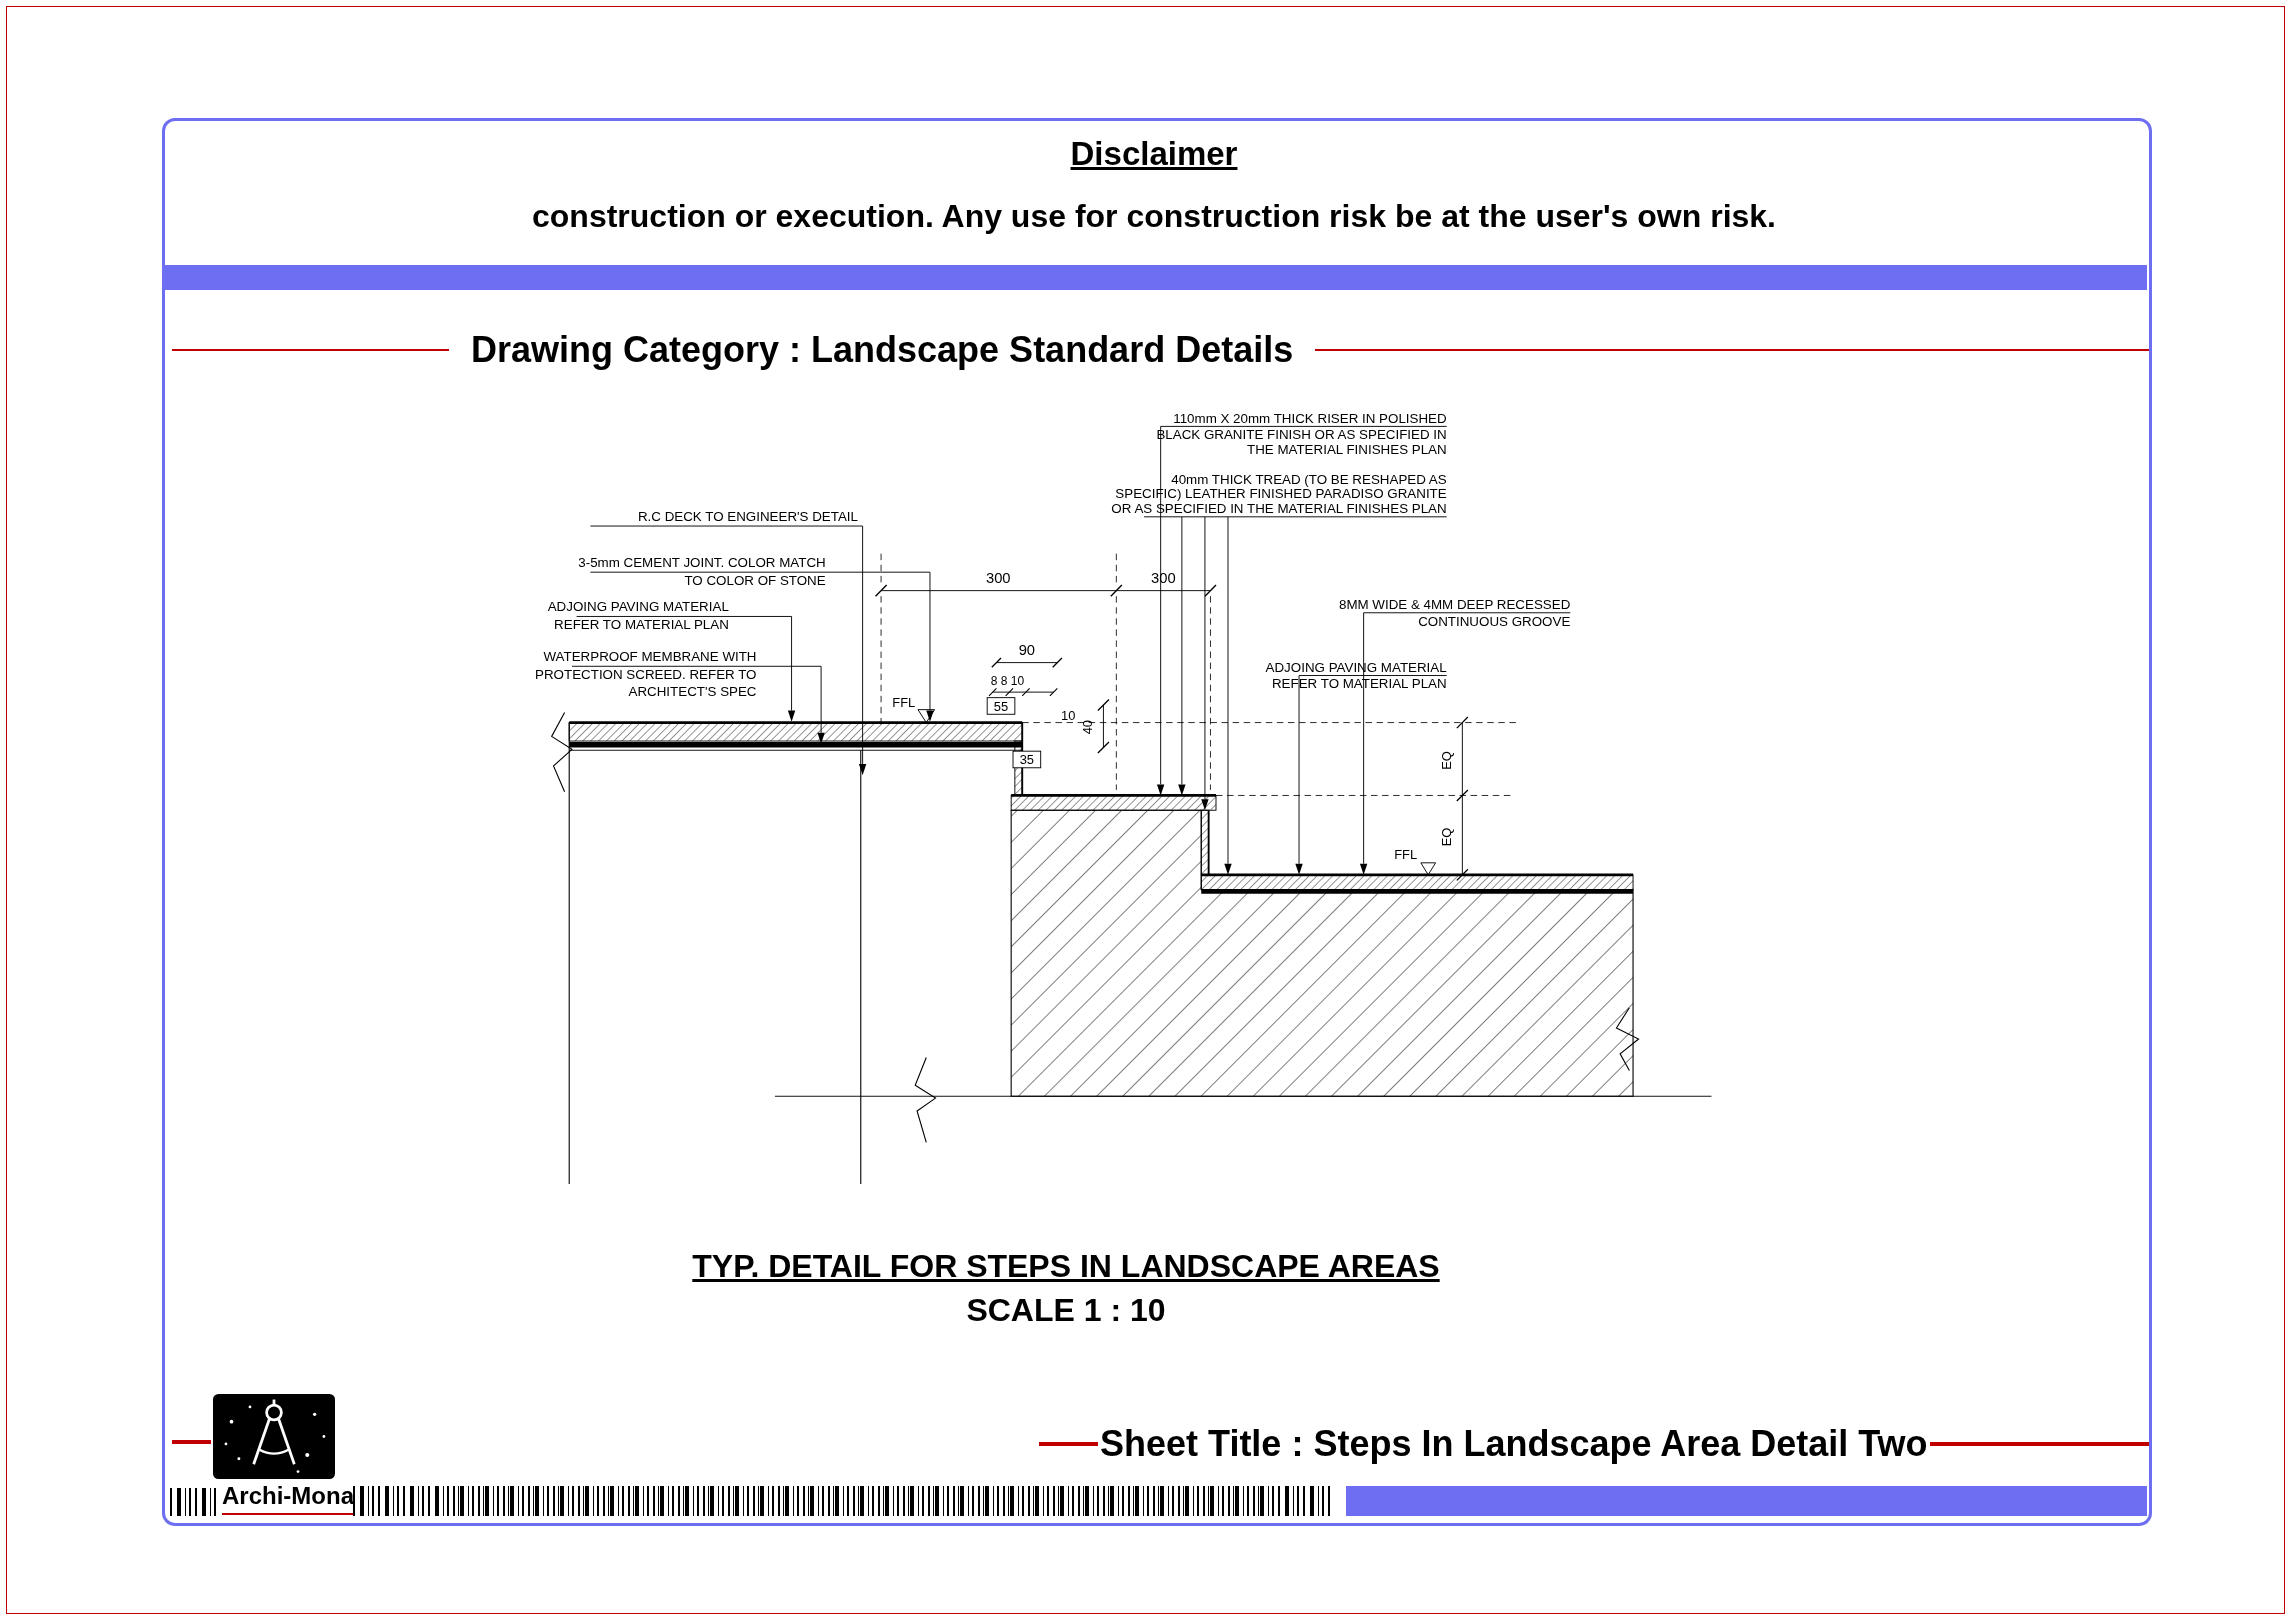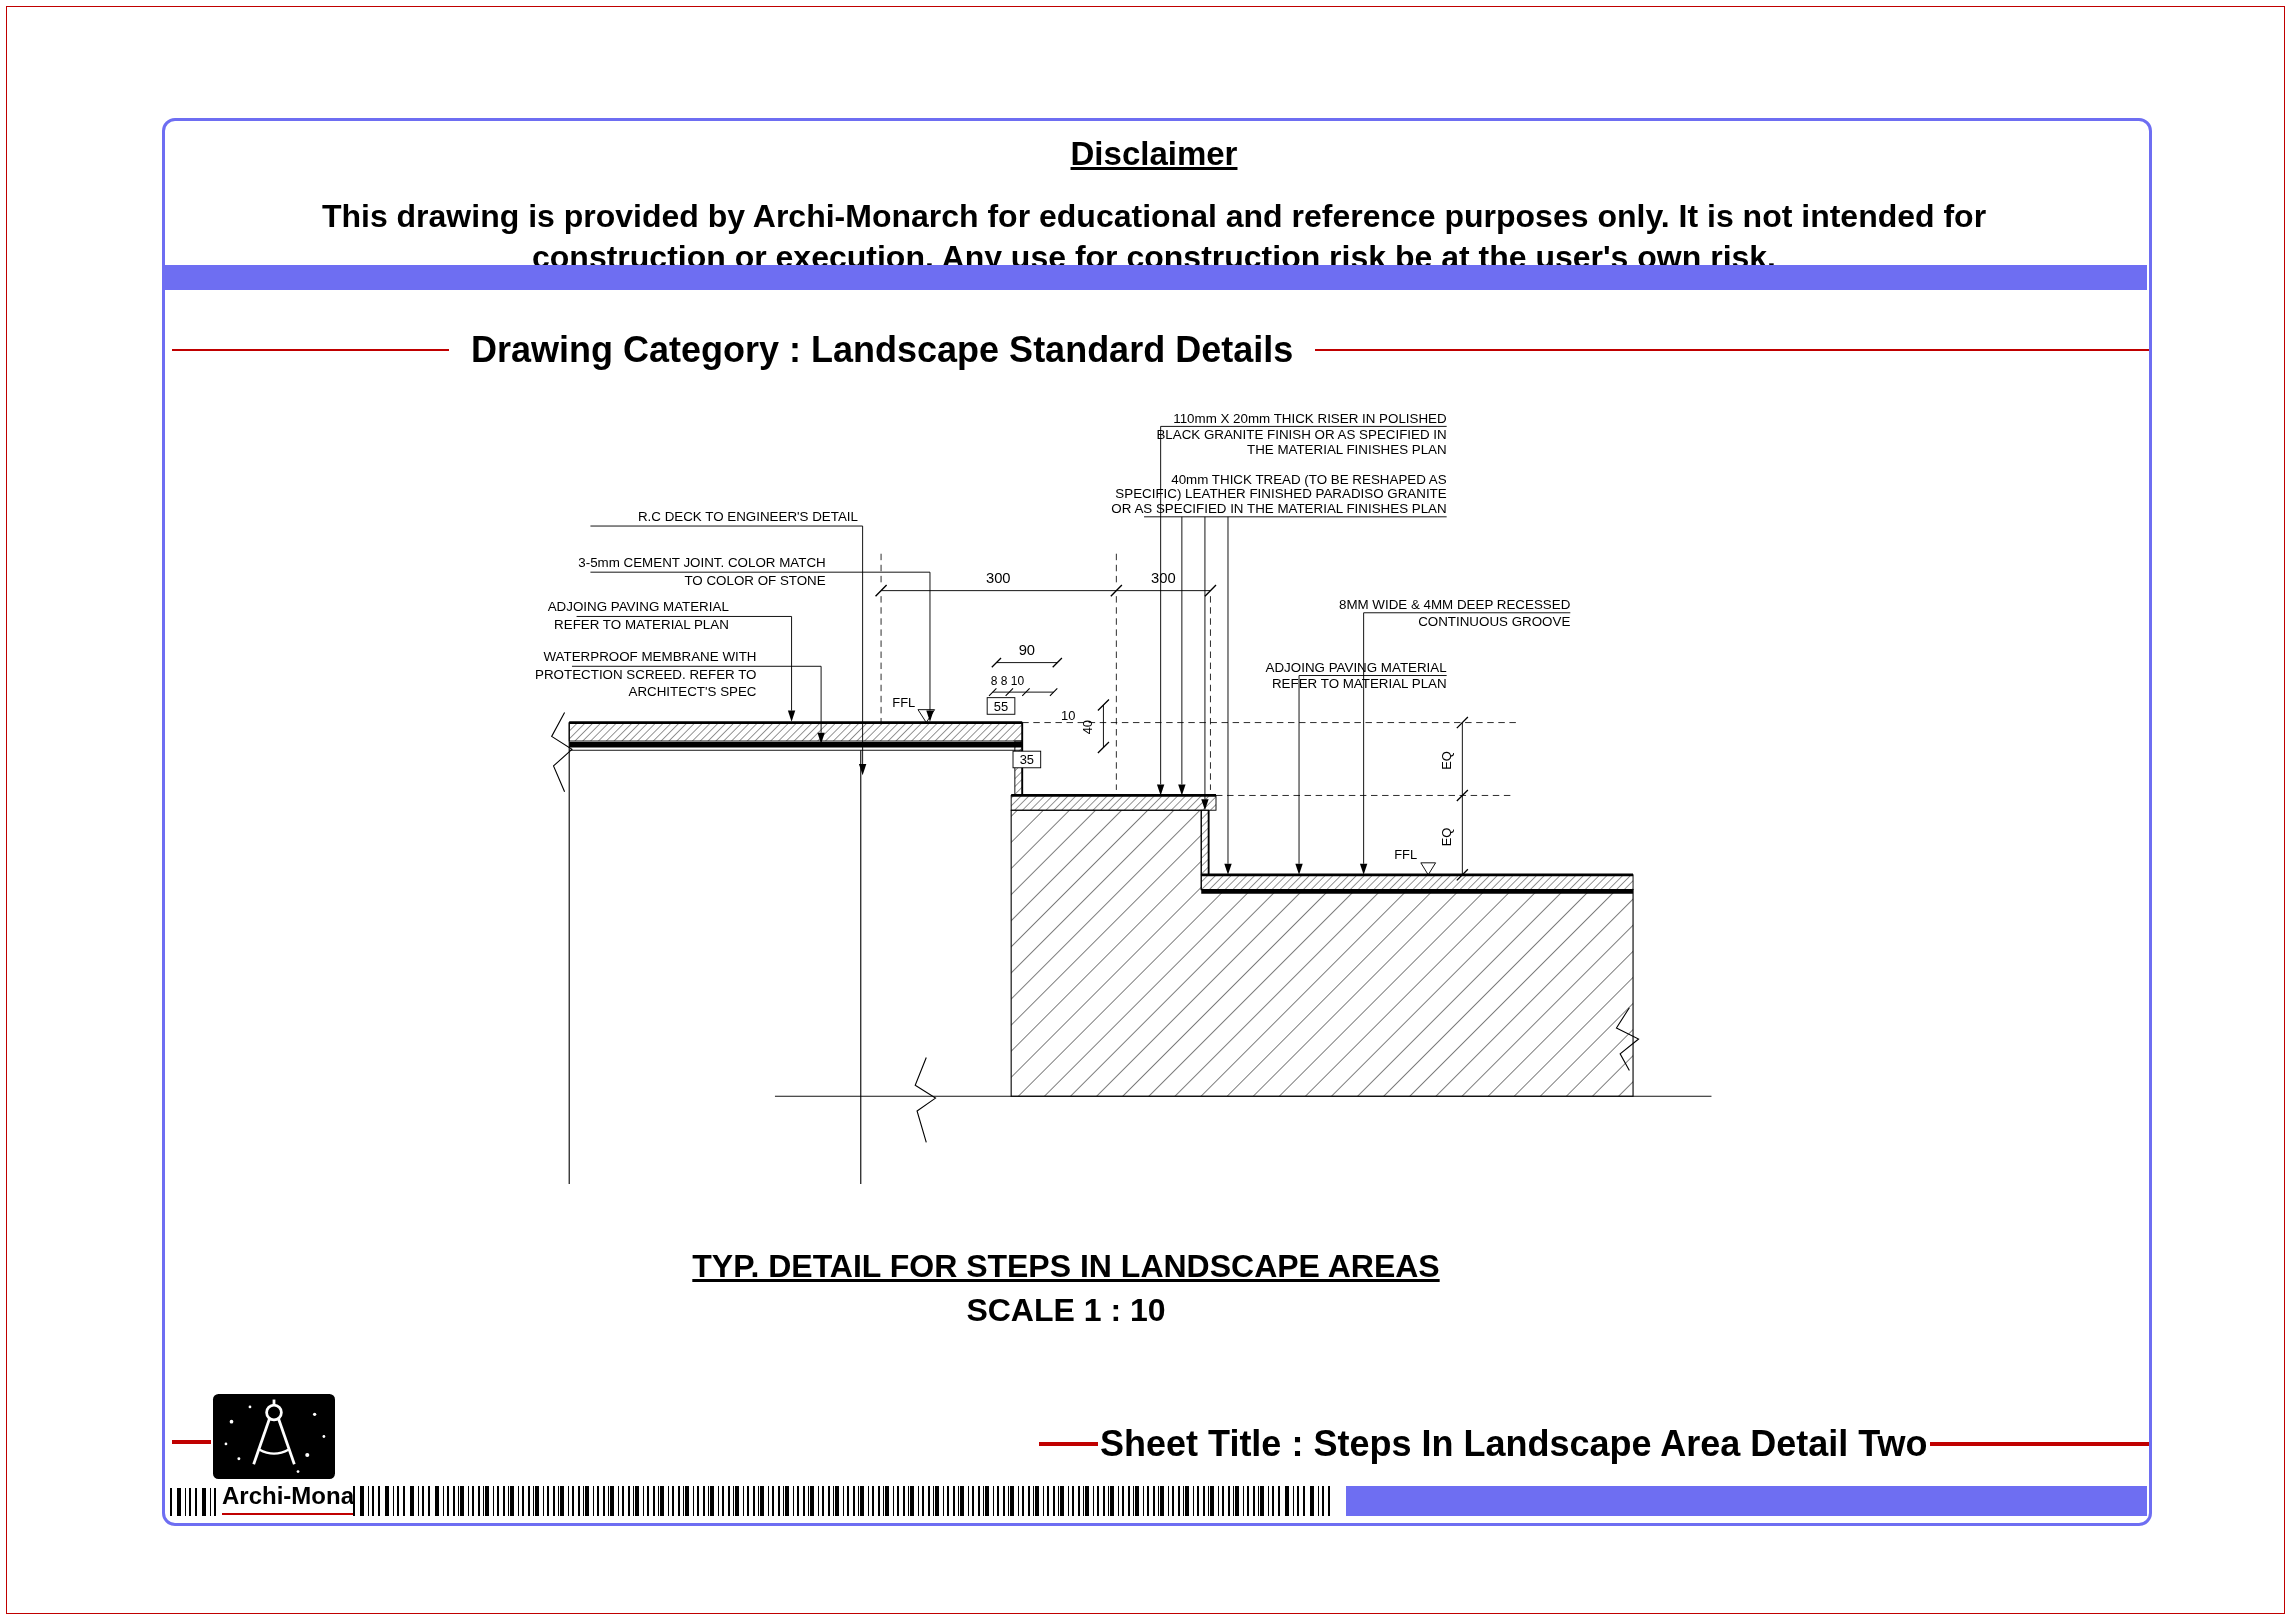--- a/index.html
+++ b/index.html
@@ -38,21 +38,20 @@
   .sheet-line{flex:1;height:3.7px;background:var(--red)}
 </style>
 </head>
 <body>
 
 <div class="page-border"></div>
 <div class="frame"></div>
 
 <div class="disclaimer">
   <div class="disc-title">Disclaimer</div>
-  <div class="disc-line">This drawing is provided by Archi-Monarch for educational and reference purposes only. It is not intended for</div>
   <div class="disc-line">construction or execution. Any use for construction risk be at the user's own risk.</div>
 </div>
 
 <div class="divider"></div>
 
 <div class="category-row">
   <div class="cat-line-left"></div>
   <div class="cat-label">Drawing Category : Landscape Standard Details</div>
   <div class="cat-line-right"></div>
 </div>

